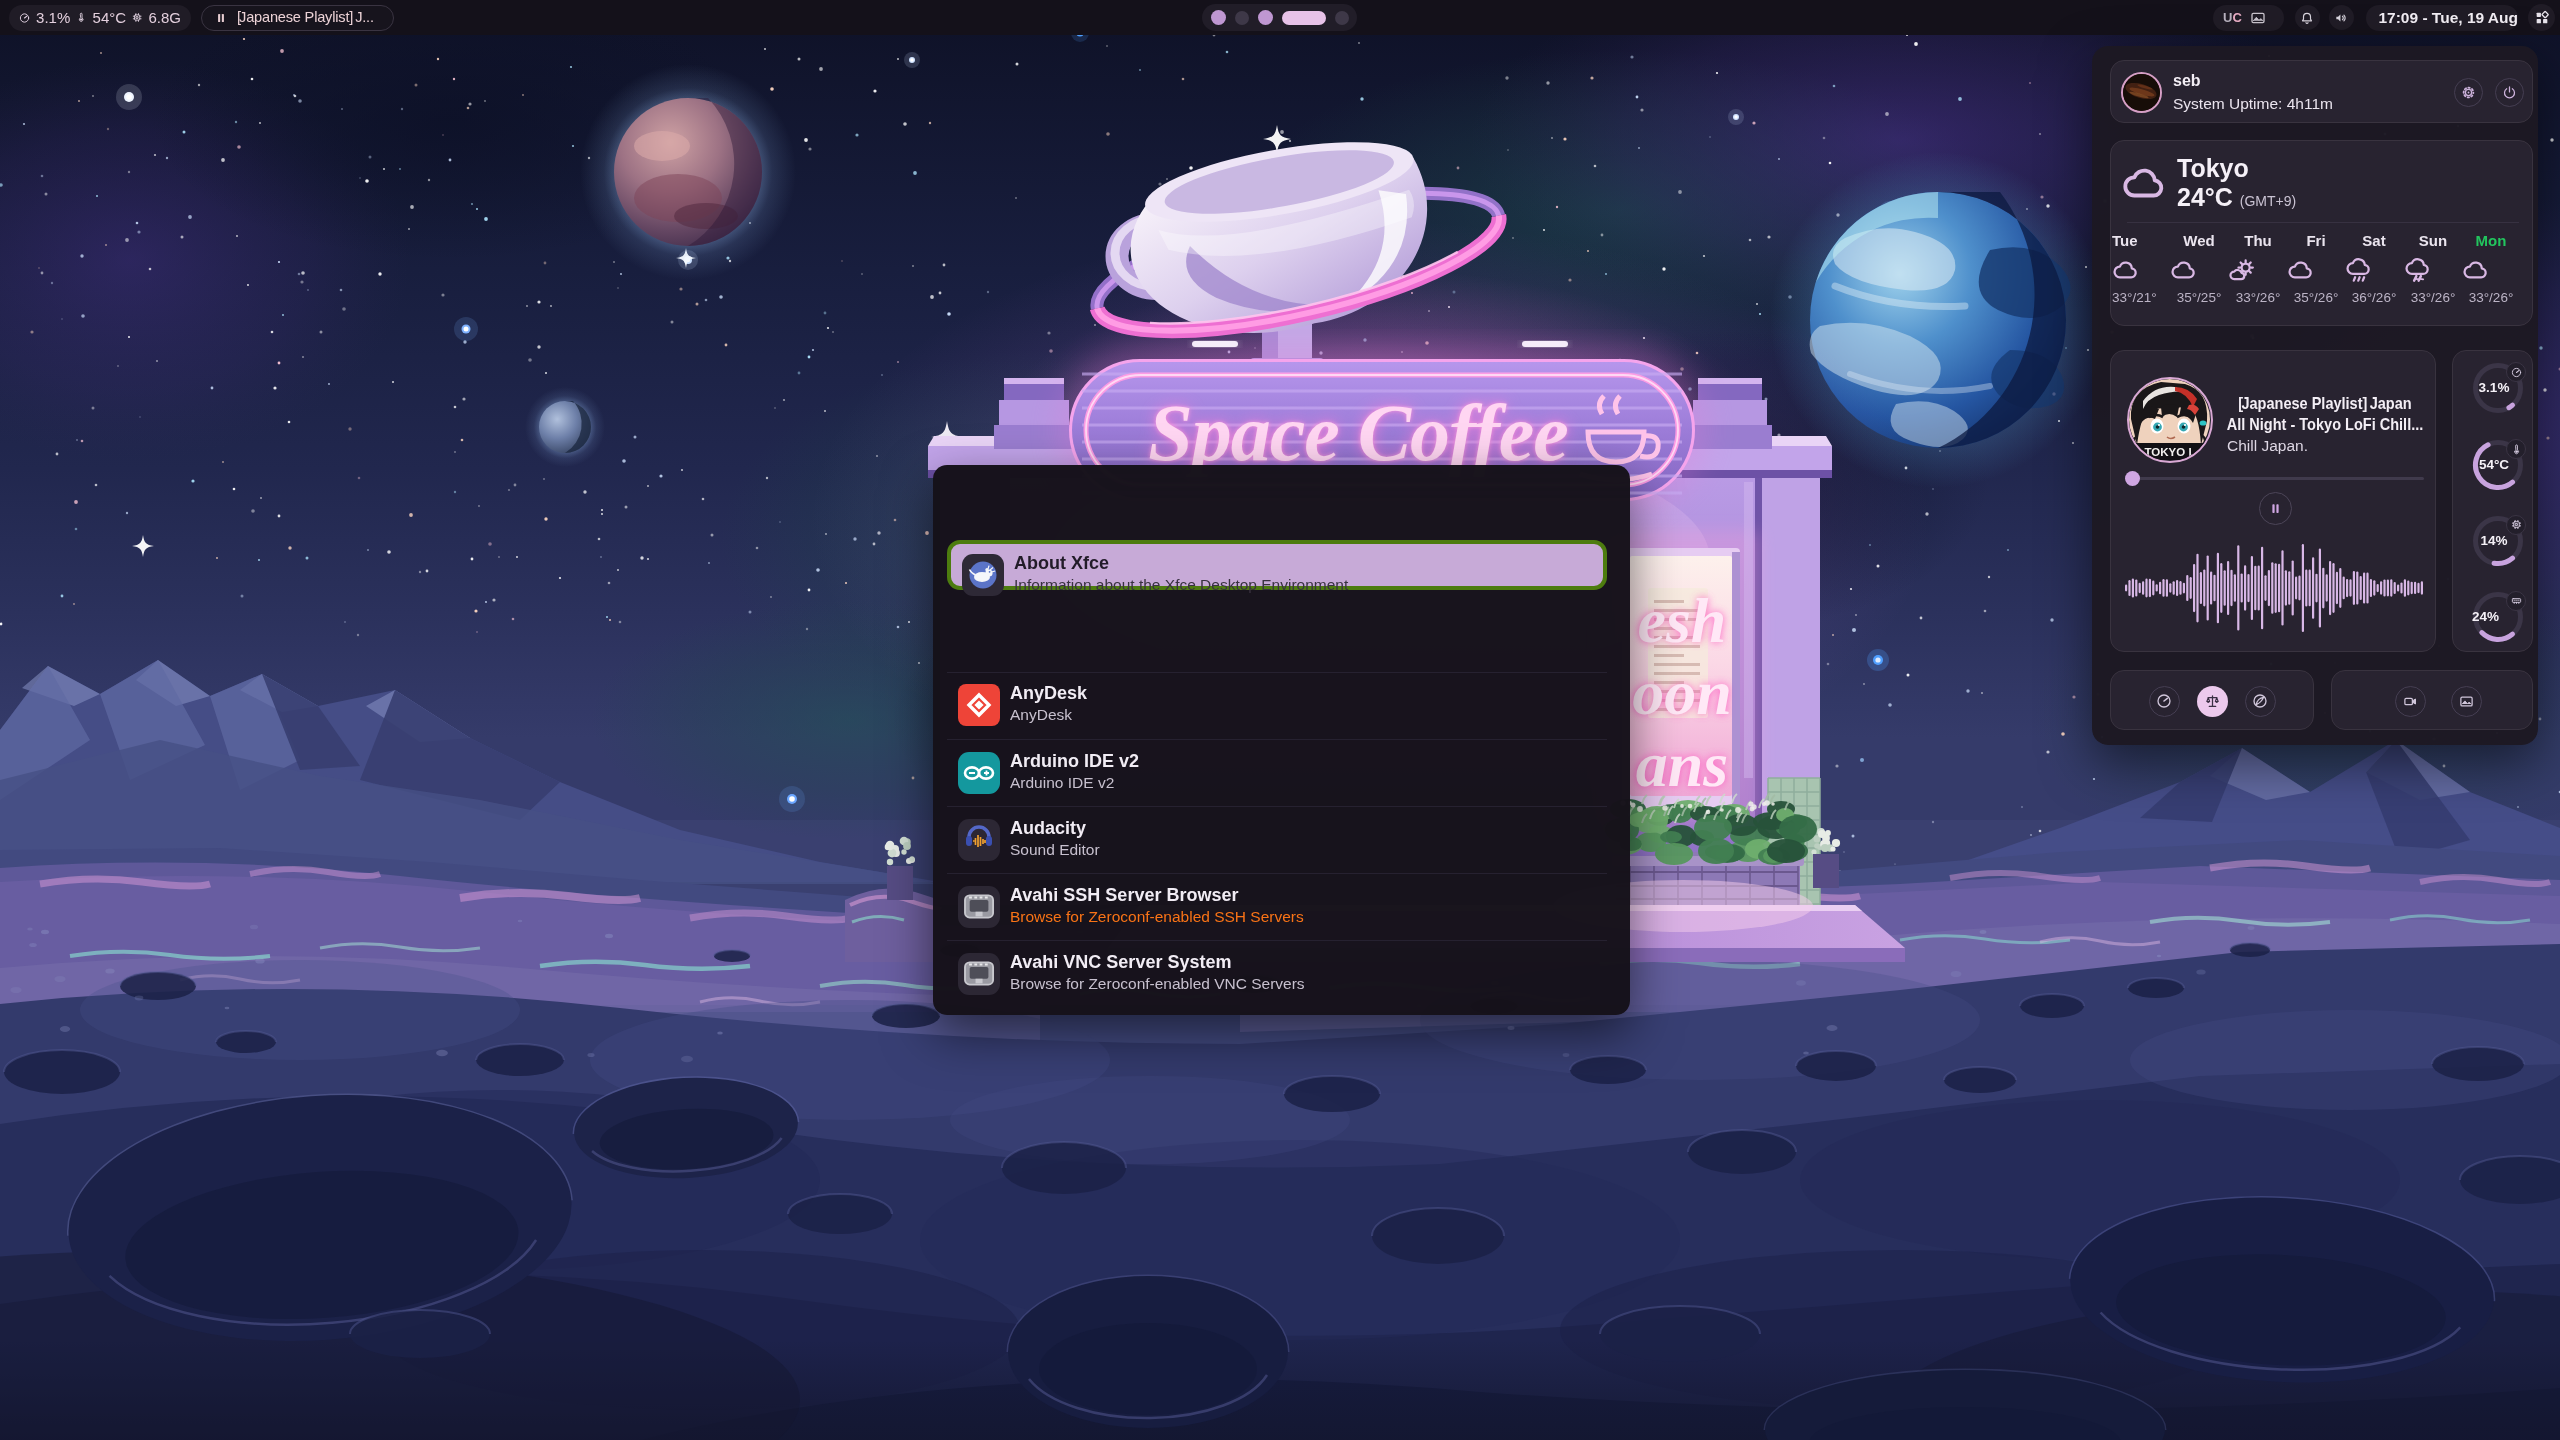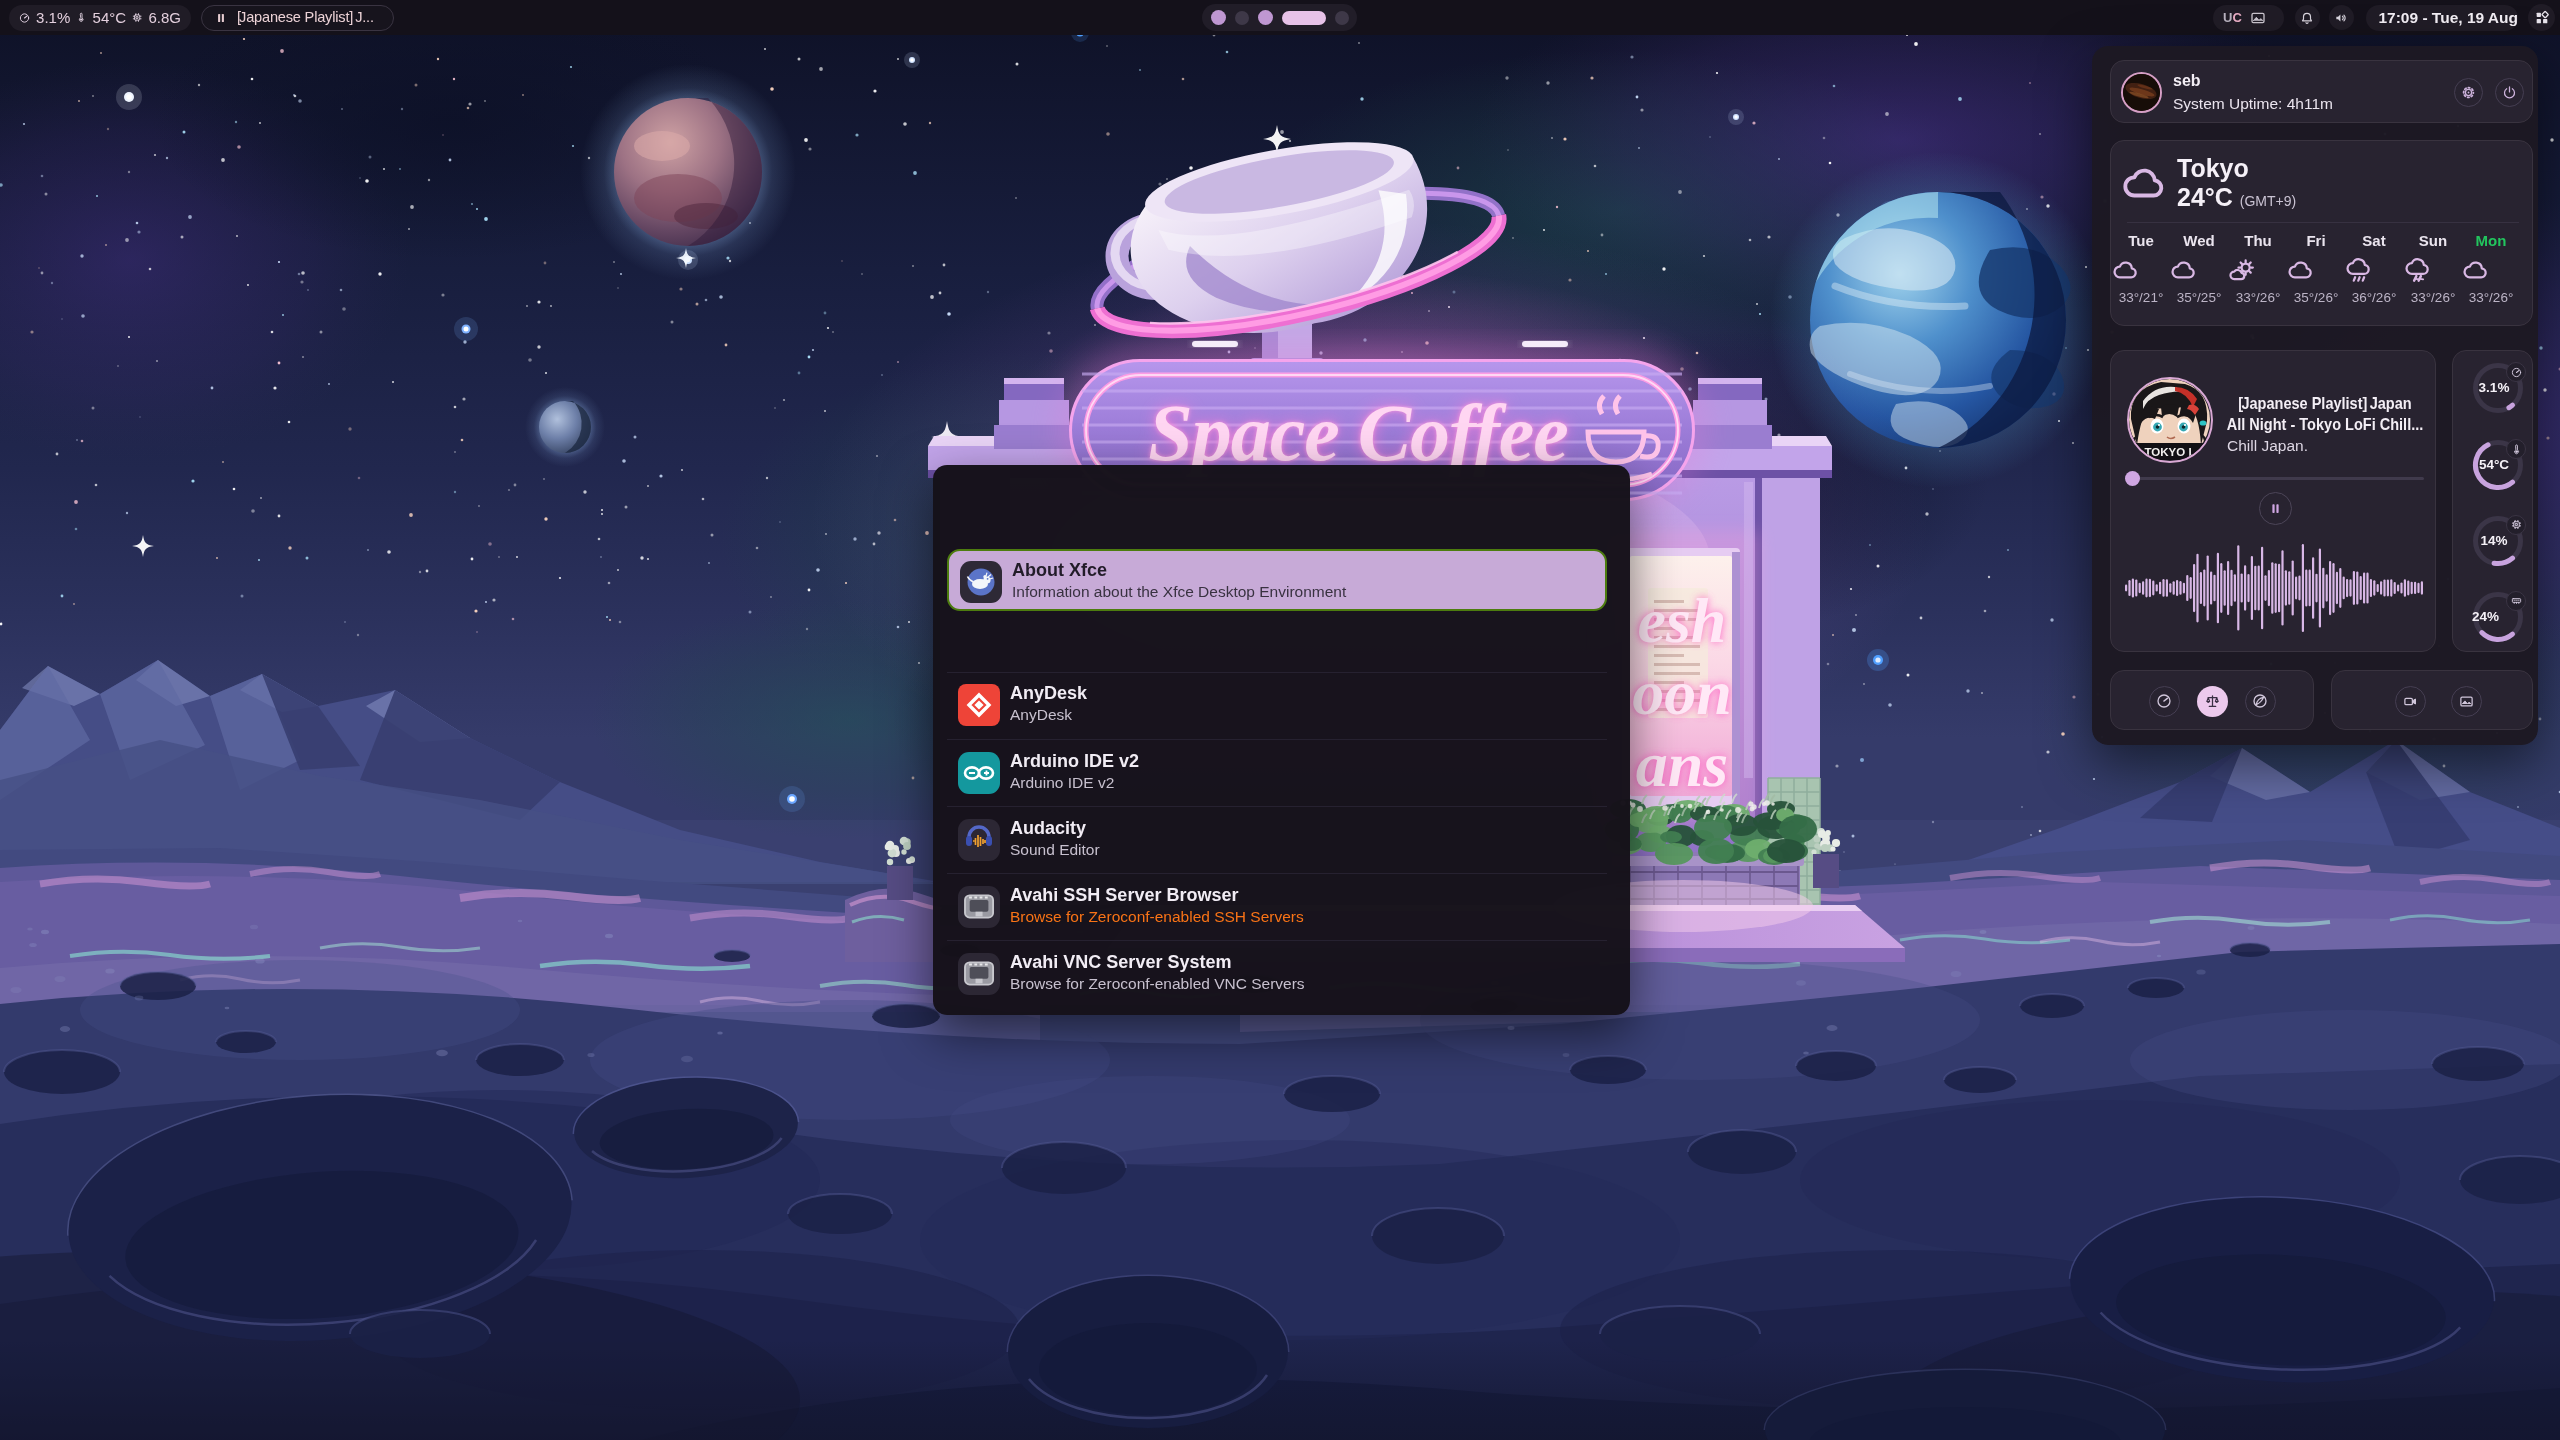--- a/index.html
+++ b/index.html
@@ -1470,21 +1470,21 @@
 <div class="cbtn" style="left:2528px;top:4px;width:27px;height:27px">
         <svg width="16" height="16" viewBox="0 0 24 24" fill="none" stroke="#e8e4ec" style="color:#e8e4ec" stroke-width="2" stroke-linecap="round" stroke-linejoin="round">
           <rect x="4" y="4" width="6.4" height="6.4" fill="currentcolor" stroke="none" rx="1"></rect>
           <rect x="4" y="13.6" width="6.4" height="6.4" fill="currentcolor" stroke="none" rx="1"></rect>
           <rect x="13.6" y="13.6" width="6.4" height="6.4" fill="currentcolor" stroke="none" rx="1"></rect>
           <rect x="13.2" y="3.4" width="7" height="7" fill="none" rx="1" transform="rotate(45 16.7 6.9)"></rect>
         </svg>
       </div>
 </div>
 <div style="position:absolute;left:933px;top:465px;width:697px;height:550px;border-radius:14px;background:rgba(21,17,25,0.985);box-shadow:0 18px 50px rgba(0,0,0,0.55)">
-<div style="position:absolute;left:14px;top:84px;width:660px;height:62px;border-radius:13px;background:#c7aad7;border:2px solid #4d7c0f;box-sizing:border-box">
+<div style="position:absolute;left:14px;top:75.0px;width:660px;height:50px;border-radius:13px;background:#c7aad7;border:4px solid #4d7c0f;box-sizing:border-box">
 <div style="position:absolute;left:11px;top:10px">
           <svg width="42" height="42" viewBox="0 0 42 42">
             <rect width="42" height="42" rx="11" fill="#2e2936"></rect>
             <circle cx="21" cy="21" r="13.5" fill="#5b74c8"></circle>
             <ellipse cx="20" cy="23" rx="8" ry="5" fill="#f4f6fa"></ellipse>
             <circle cx="27" cy="19" r="3.6" fill="#f4f6fa"></circle>
             <circle cx="25" cy="15.8" r="1.7" fill="#f4f6fa"></circle>
             <path d="M13.5 21 Q9 19 7.5 15.5" stroke="#f4f6fa" stroke-width="1.6" fill="none"></path>
             <path d="M28 16l3-2.5M29.5 18l3.6-1M26 15l1-3.4" stroke="#f4f6fa" stroke-width="1.2"></path>
             <circle cx="27.6" cy="17.8" r="0.9" fill="#5b74c8"></circle>
@@ -1594,21 +1594,21 @@
 </div>
 <div class="card" style="left:18px;top:94px;width:423px;height:186px">
 <div style="position:absolute;left:10px;top:20px">
           <svg width="46" height="46" viewBox="0 0 24 24" fill="none" stroke="#d9b8e4" style="color:#d9b8e4" stroke-width="2" stroke-linecap="round" stroke-linejoin="round">
             <path d="M7 18h10a4 4 0 0 0 0.6-7.96 A5.5 5.5 0 0 0 7 8.5 A3.8 3.8 0 0 0 7 18Z"></path>
           </svg>
         </div>
 <div style="position:absolute;left:66px;top:15px;font:700 25px/1 'Liberation Sans',sans-serif;color:#f5f0f7">Tokyo</div>
 <div style="position:absolute;left:66px;top:44px;font:700 25px/1 'Liberation Sans',sans-serif;color:#f5f0f7">24°C <span style="font:400 14px 'Liberation Sans',sans-serif;color:#cac3d3">(GMT+9)</span></div>
 <div style="position:absolute;left:16px;top:81px;width:392px;height:1px;background:#373141"></div>
-<div style="position:absolute;left:1px;top:92px;width:58px;text-align:center">
+<div style="position:absolute;left:1px;top:92px;width:58px;">
 <div style="font:700 15px/1 'Liberation Sans',sans-serif;color:#eae4ee">Tue</div>
 <div style="margin-top:9px;height:28px">
             <svg width="27" height="27" viewBox="0 0 24 24" fill="none" stroke="#d9b8e4" style="color:#d9b8e4" stroke-width="2" stroke-linecap="round" stroke-linejoin="round">
               <path d="M7 18h10a4 4 0 0 0 0.6-7.96 A5.5 5.5 0 0 0 7 8.5 A3.8 3.8 0 0 0 7 18Z"></path>
             </svg>
           </div>
 <div style="margin-top:6px;font:400 13.5px/1 'Liberation Sans',sans-serif;color:#bcb4c6">33°/21°</div>
 </div>
 <div style="position:absolute;left:59px;top:92px;width:58px;text-align:center">
 <div style="font:700 15px/1 'Liberation Sans',sans-serif;color:#eae4ee">Wed</div>

